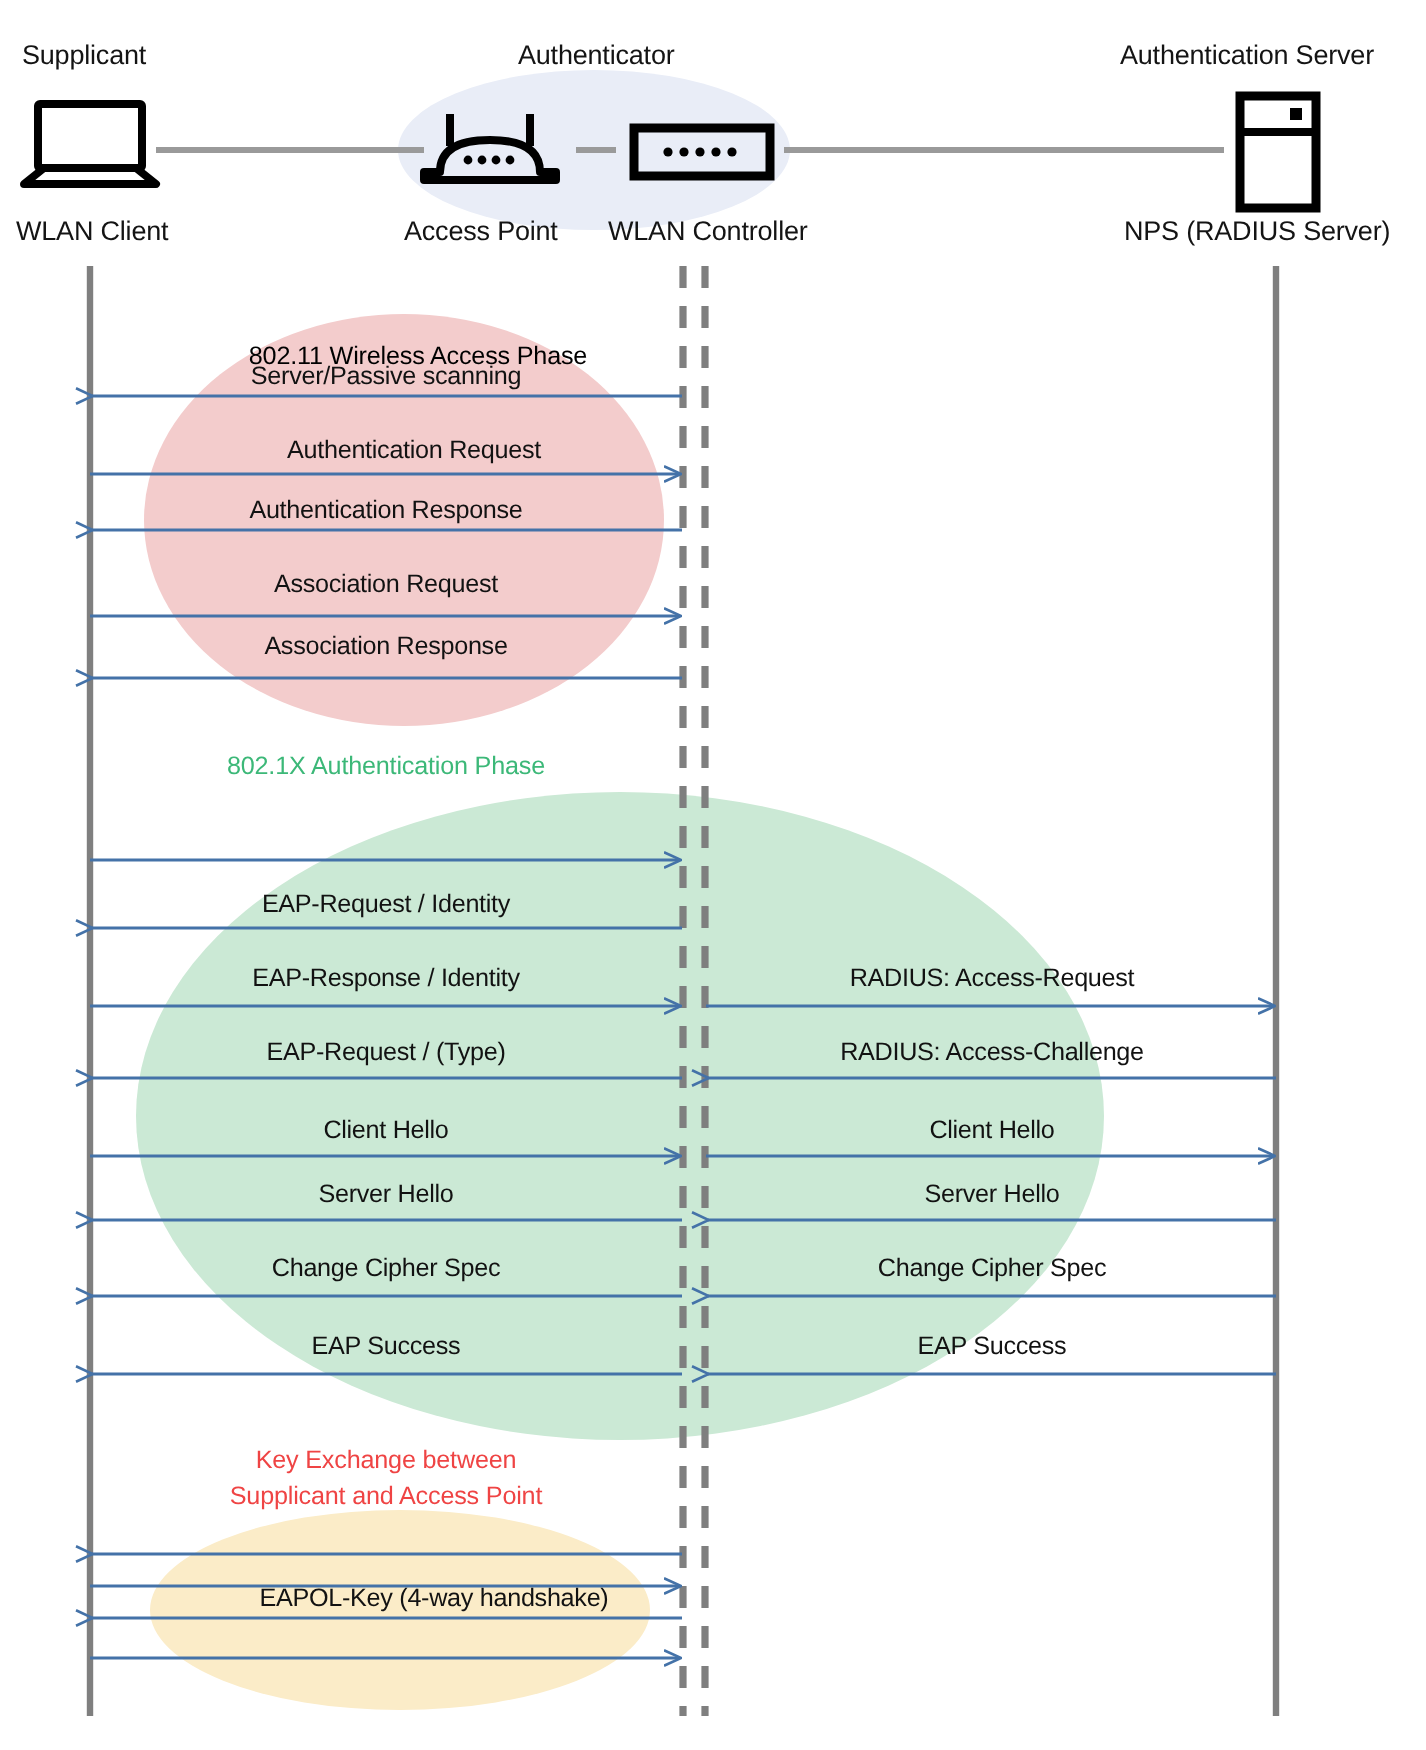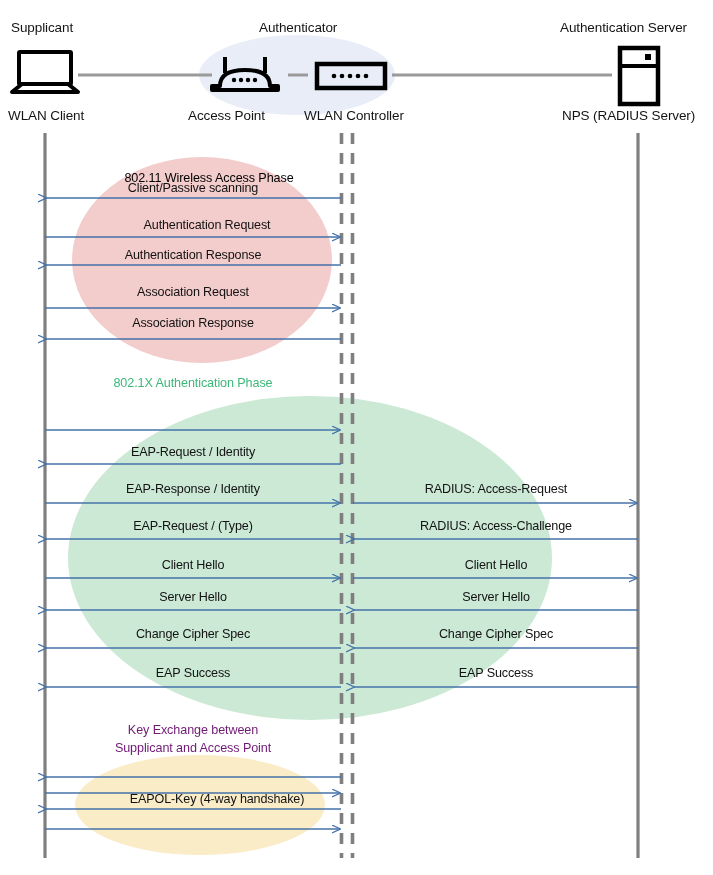--- a/index.html
+++ b/index.html
@@ -145,32 +145,32 @@
       <line x1="341" y1="809" x2="46" y2="809" marker-end="url(#ar-l)"></line>
       <line x1="45" y1="829" x2="340" y2="829" marker-end="url(#ar-r)"></line>
     </g>
   </svg>
 
   <div class="hdr-label" style="left:11px; top:20px;">Supplicant</div>
   <div class="hdr-label" style="left:259px; top:20px;">Authenticator</div>
   <div class="hdr-label" style="left:560px; top:20px;">Authentication Server</div>
 
   <div class="hdr-label" style="left:8px; top:108px;">WLAN Client</div>
-  <div class="hdr-label" style="left:188px; top:108px;">Access Point</div>
+  <div class="hdr-label" style="left:202px; top:108px;">Access Point</div>
   <div class="hdr-label" style="left:304px; top:108px;">WLAN Controller</div>
   <div class="hdr-label" style="left:562px; top:108px;">NPS (RADIUS Server)</div>
 
   <div class="phase-label" style="left:59px; top:147px; width:300px; color:#000000;margin-top:24px;">802.11 Wireless Access Phase</div>
   <div class="phase-label" style="left:43px; top:376px; width:300px; color:#3cb878;">802.1X Authentication Phase</div>
-  <div class="phase-label two-line" style="left:43px; top:721px; width:300px; color:#701a75;">
+  <div class="phase-label two-line" style="left:43px; top:721px; width:300px; color:#ef4444;">
     <div>Key Exchange between</div>
     <div>Supplicant and Access Point</div>
   </div>
 
-  <div class="msg-label" style="left:43px; top:181px; width:300px;">Client/Passive scanning</div>
+  <div class="msg-label" style="left:43px; top:181px; width:300px;">Server/Passive scanning</div>
   <div class="msg-label" style="left:43px; top:218px; width:300px;padding-left:28px;">Authentication Request</div>
   <div class="msg-label" style="left:43px; top:248px; width:300px;">Authentication Response</div>
   <div class="msg-label" style="left:43px; top:285px; width:300px;">Association Request</div>
   <div class="msg-label" style="left:43px; top:316px; width:300px;">Association Response</div>
 
   <div class="msg-label" style="left:43px; top:445px; width:300px;">EAP-Request / Identity</div>
   <div class="msg-label" style="left:43px; top:482px; width:300px;">EAP-Response / Identity</div>
   <div class="msg-label" style="left:354px; top:482px; width:284px;">RADIUS: Access-Request</div>
   <div class="msg-label" style="left:43px; top:519px; width:300px;">EAP-Request / (Type)</div>
   <div class="msg-label" style="left:354px; top:519px; width:284px;">RADIUS: Access-Challenge</div>

